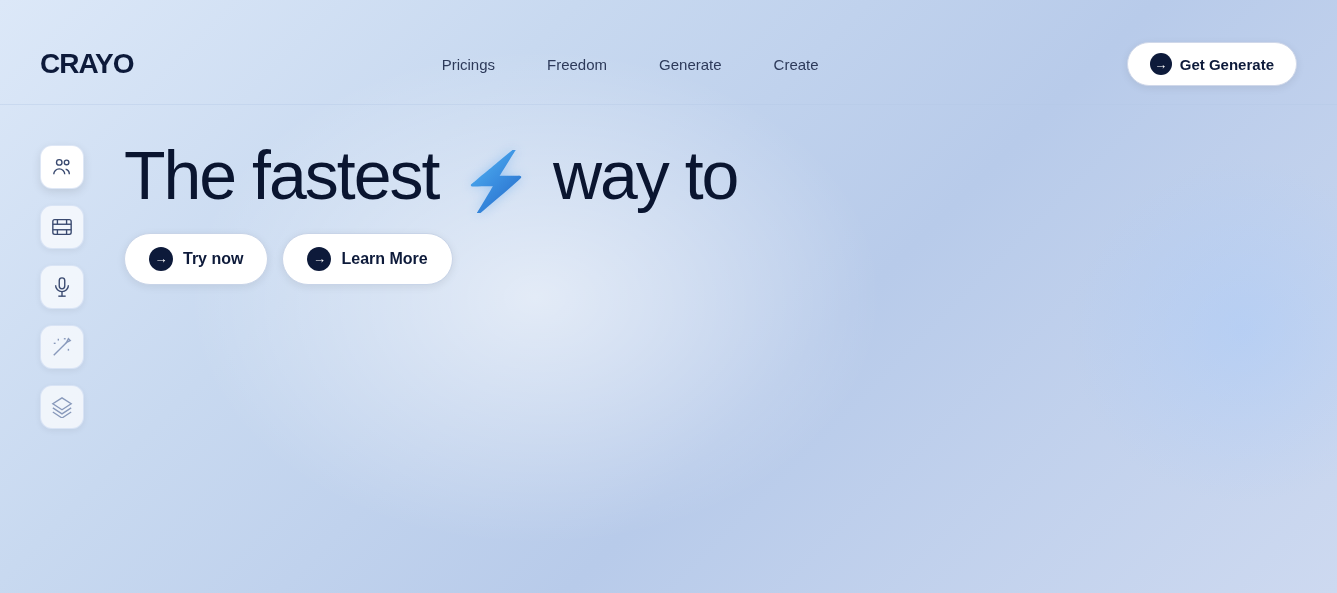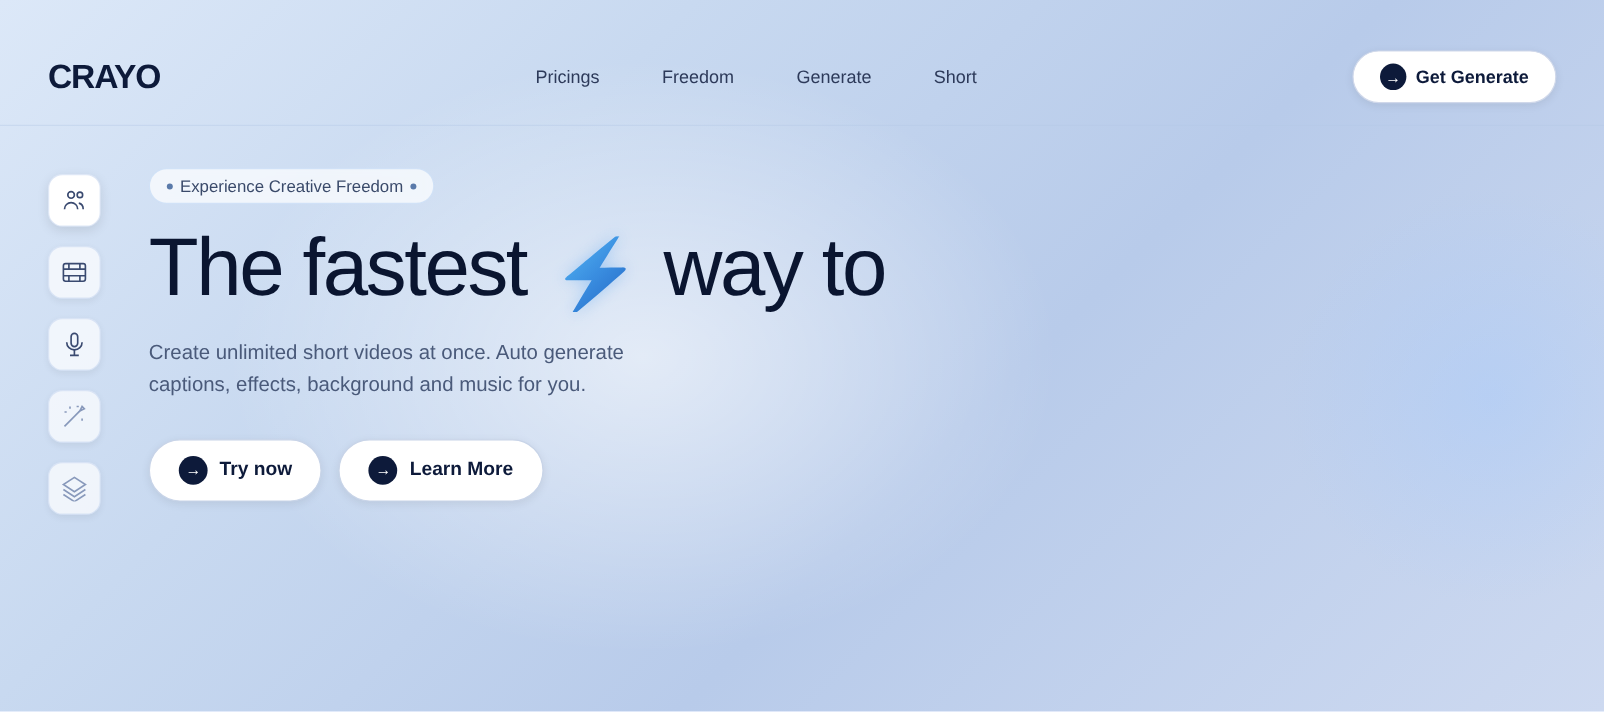--- a/index.html
+++ b/index.html
@@ -268,21 +268,21 @@
 
 <div class="page-wrapper">
 
   <nav class="navbar">
     <div class="logo">CRAYO</div>
 
     <div class="nav-links">
       <button class="nav-link">Pricings</button>
       <button class="nav-link">Freedom</button>
       <button class="nav-link">Generate</button>
-      <button class="nav-link">Short</button>
+      <button class="nav-link">Create</button>
     </div>
 
     <button class="get-started-btn">
       <span class="arrow-icon">→</span>
       <span>Get Generate</span>
     </button>
   </nav>
 
   <div class="main-content">
 
@@ -328,31 +328,25 @@
         <svg viewBox="0 0 24 24">
           <polygon points="12,2 22,8.5 12,15 2,8.5"></polygon>
           <polyline points="2,13 12,19.5 22,13"></polyline>
           <polyline points="2,17.5 12,24 22,17.5"></polyline>
         </svg>
       </div>
     </div>
 
     <div class="hero-section">
 
-      <div class="tagline-badge">
-        <span class="dot"></span>
-        <span>Experience Creative Freedom</span>
-        <span class="dot"></span>
-      </div>
 
       <h1 class="hero-headline">
         <span>The fastest </span><span class="lightning-emoji">⚡</span><span> way to<br></span>
       </h1>
 
-      <p class="hero-subtext">Create unlimited short videos at once. Auto generate captions, effects, background and music for you.</p>
 
       <div class="cta-buttons">
         <button class="btn-try-now">
           <span class="btn-arrow">→</span>
           <span>Try now</span>
         </button>
         <button class="btn-learn-more">
           <span class="btn-arrow">→</span>
           <span>Learn More</span>
         </button>

